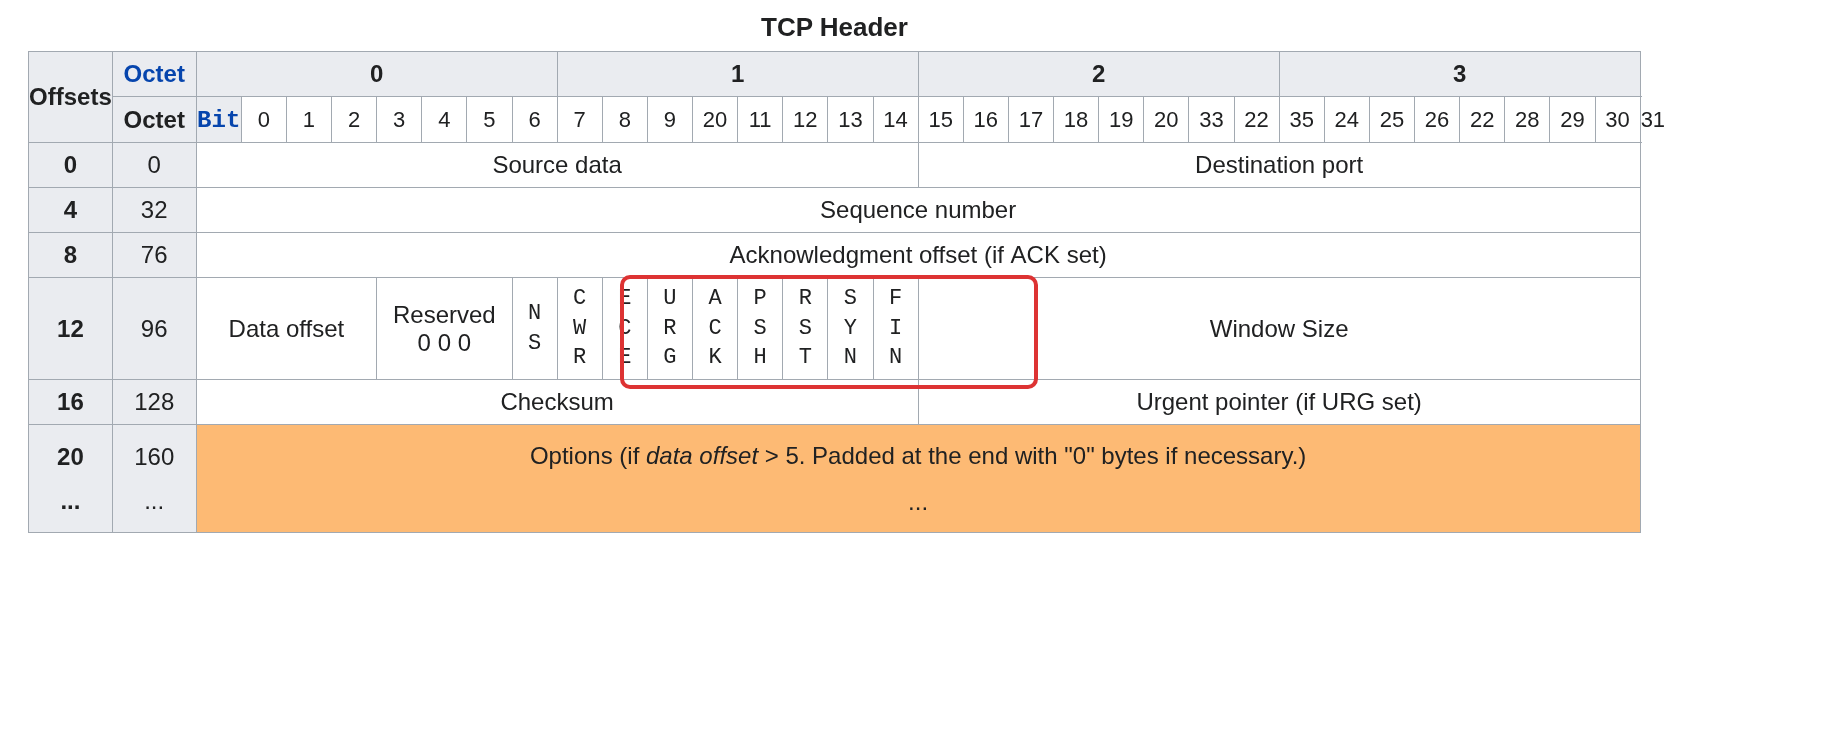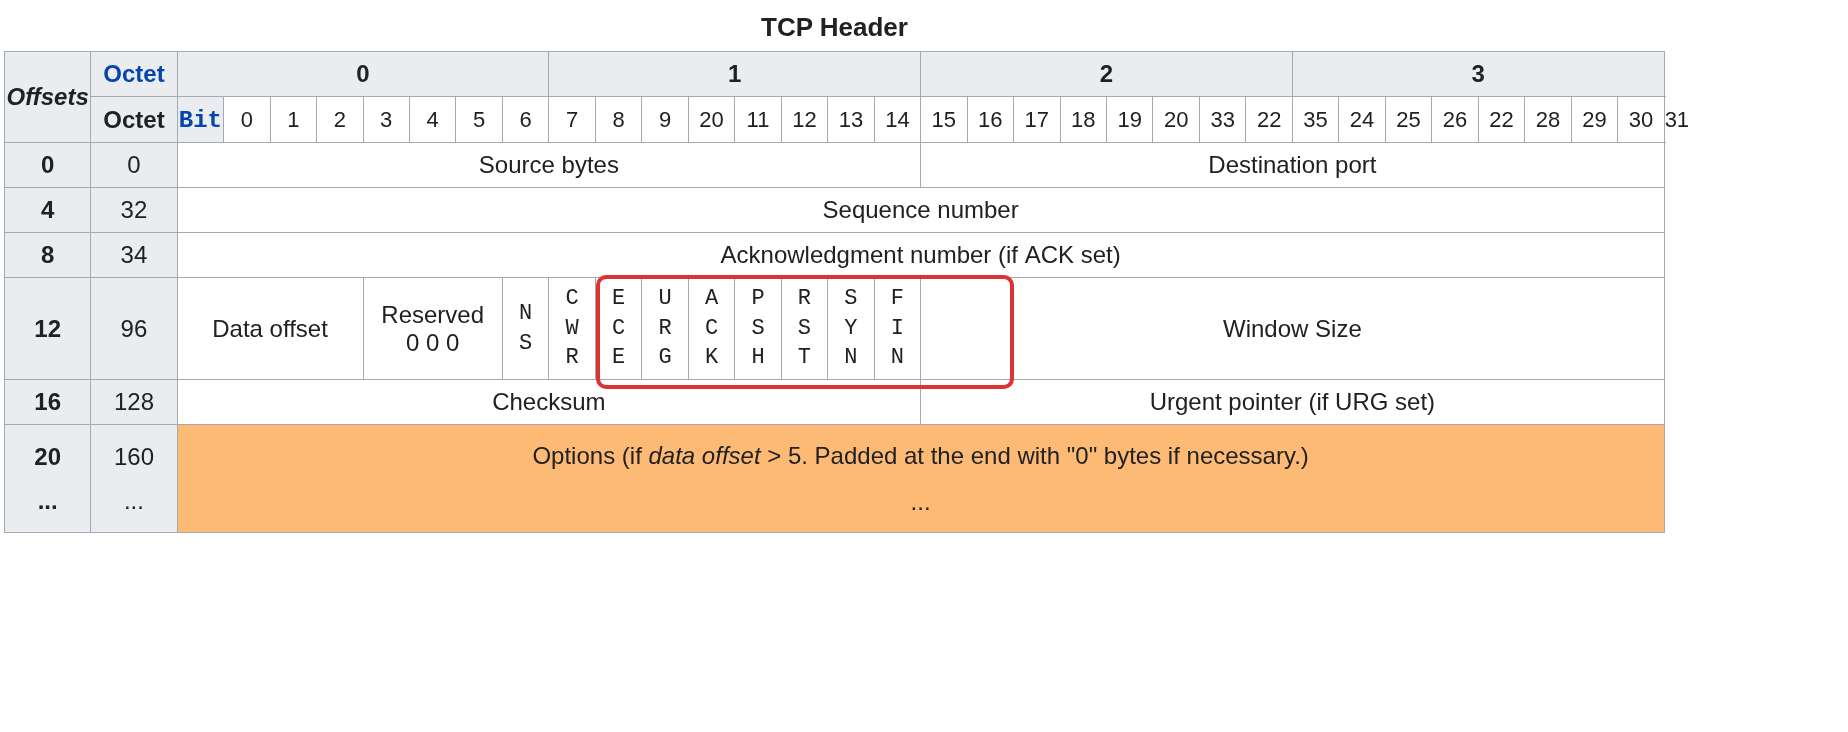--- a/index.html
+++ b/index.html
@@ -1,16 +1,16 @@
 <!DOCTYPE html>
 <html><head>
 <meta charset="utf-8">
 <style>
   html,body{margin:0;padding:0;background:#fff;font-family:Arial,Helvetica,sans-serif;color:#202122}
-  .container{width:1669px;padding:12px 4px;box-sizing:border-box}
+  .container{width:1669px;padding:12px 28px;box-sizing:border-box}
   .caption{text-align:center;font-weight:bold;font-size:26px;margin-bottom:8px}
   table{border-collapse:collapse;width:100%;table-layout:fixed}
   td,th{border:1px solid #a2a9b1;text-align:center;vertical-align:middle;font-size:24px;padding:8px 0}
   th.rowhead{background:#eaecf0;font-weight:400}
   th.rowhead.bold{font-weight:700}
   th.head{background:#eaecf0}
   .mono{font-family:"Courier New",Courier,monospace}
   a.link{color:#0645ad;text-decoration:none}
   td.bit{font-size:22px;padding:6px 0}
   td.flag{font-family:"Courier New",Courier,monospace;font-size:22px;letter-spacing:0;line-height:1.35;padding:6px 0}
@@ -57,21 +57,21 @@
           <col style="width:2.8%">
           <col style="width:2.8%">
   <col style="width:2.8%">
           <col style="width:2.8%">
           <col style="width:2.8%">
           <col style="width:2.8%">
 </colgroup>
 <tbody>
           <tr>
   <th class="head" rowspan="2" style="background:#eaecf0">
-    <span style="font-style:italic;font-weight:700">Offsets</span>
+    <span style="font-weight:700">Offsets</span>
   </th>
   <th class="head"><a class="link" href="#">Octet</a></th>
   <th class="head" colspan="8">0</th>
   <th class="head" colspan="8">1</th>
   <th class="head" colspan="8">2</th>
   <th class="head" colspan="8">3</th>
 </tr>
 <tr>
   <th class="head" style="background:#eaecf0;font-weight:700">Octet</th>
   <th class="head"><a class="link mono" href="#">Bit</a></th>
@@ -105,33 +105,33 @@
   <td class="bit">22</td>
   <td class="bit">28</td>
   <td class="bit">29</td>
   <td class="bit">30</td>
   <td class="bit">31</td>
 </tr>
 
 <tr>
   <th class="rowhead bold">0</th>
   <th class="rowhead">0</th>
-  <td colspan="16">Source bytes</td>
+  <td colspan="16">Source data</td>
   <td colspan="16">Destination port</td>
 </tr>
 <tr>
   <th class="rowhead bold">4</th>
   <th class="rowhead">32</th>
   <td colspan="32">Sequence number</td>
 </tr>
 <tr>
   <th class="rowhead bold">8</th>
-  <th class="rowhead">34</th>
+  <th class="rowhead">76</th>
   <td colspan="32">
-    <span>Acknowledgment number (if </span><span class="small-mono">ACK</span><span> set)</span>
+    <span>Acknowledgment offset (if </span><span class="small-mono">ACK</span><span> set)</span>
   </td>
 </tr>
 <tr id="flags-row">
   <th class="rowhead bold">12</th>
   <th class="rowhead">96</th>
   <td colspan="4">Data offset</td>
   <td colspan="3">
     <span>Reserved</span><br>
     <span class="small-mono">0 0 0</span>
   </td>

